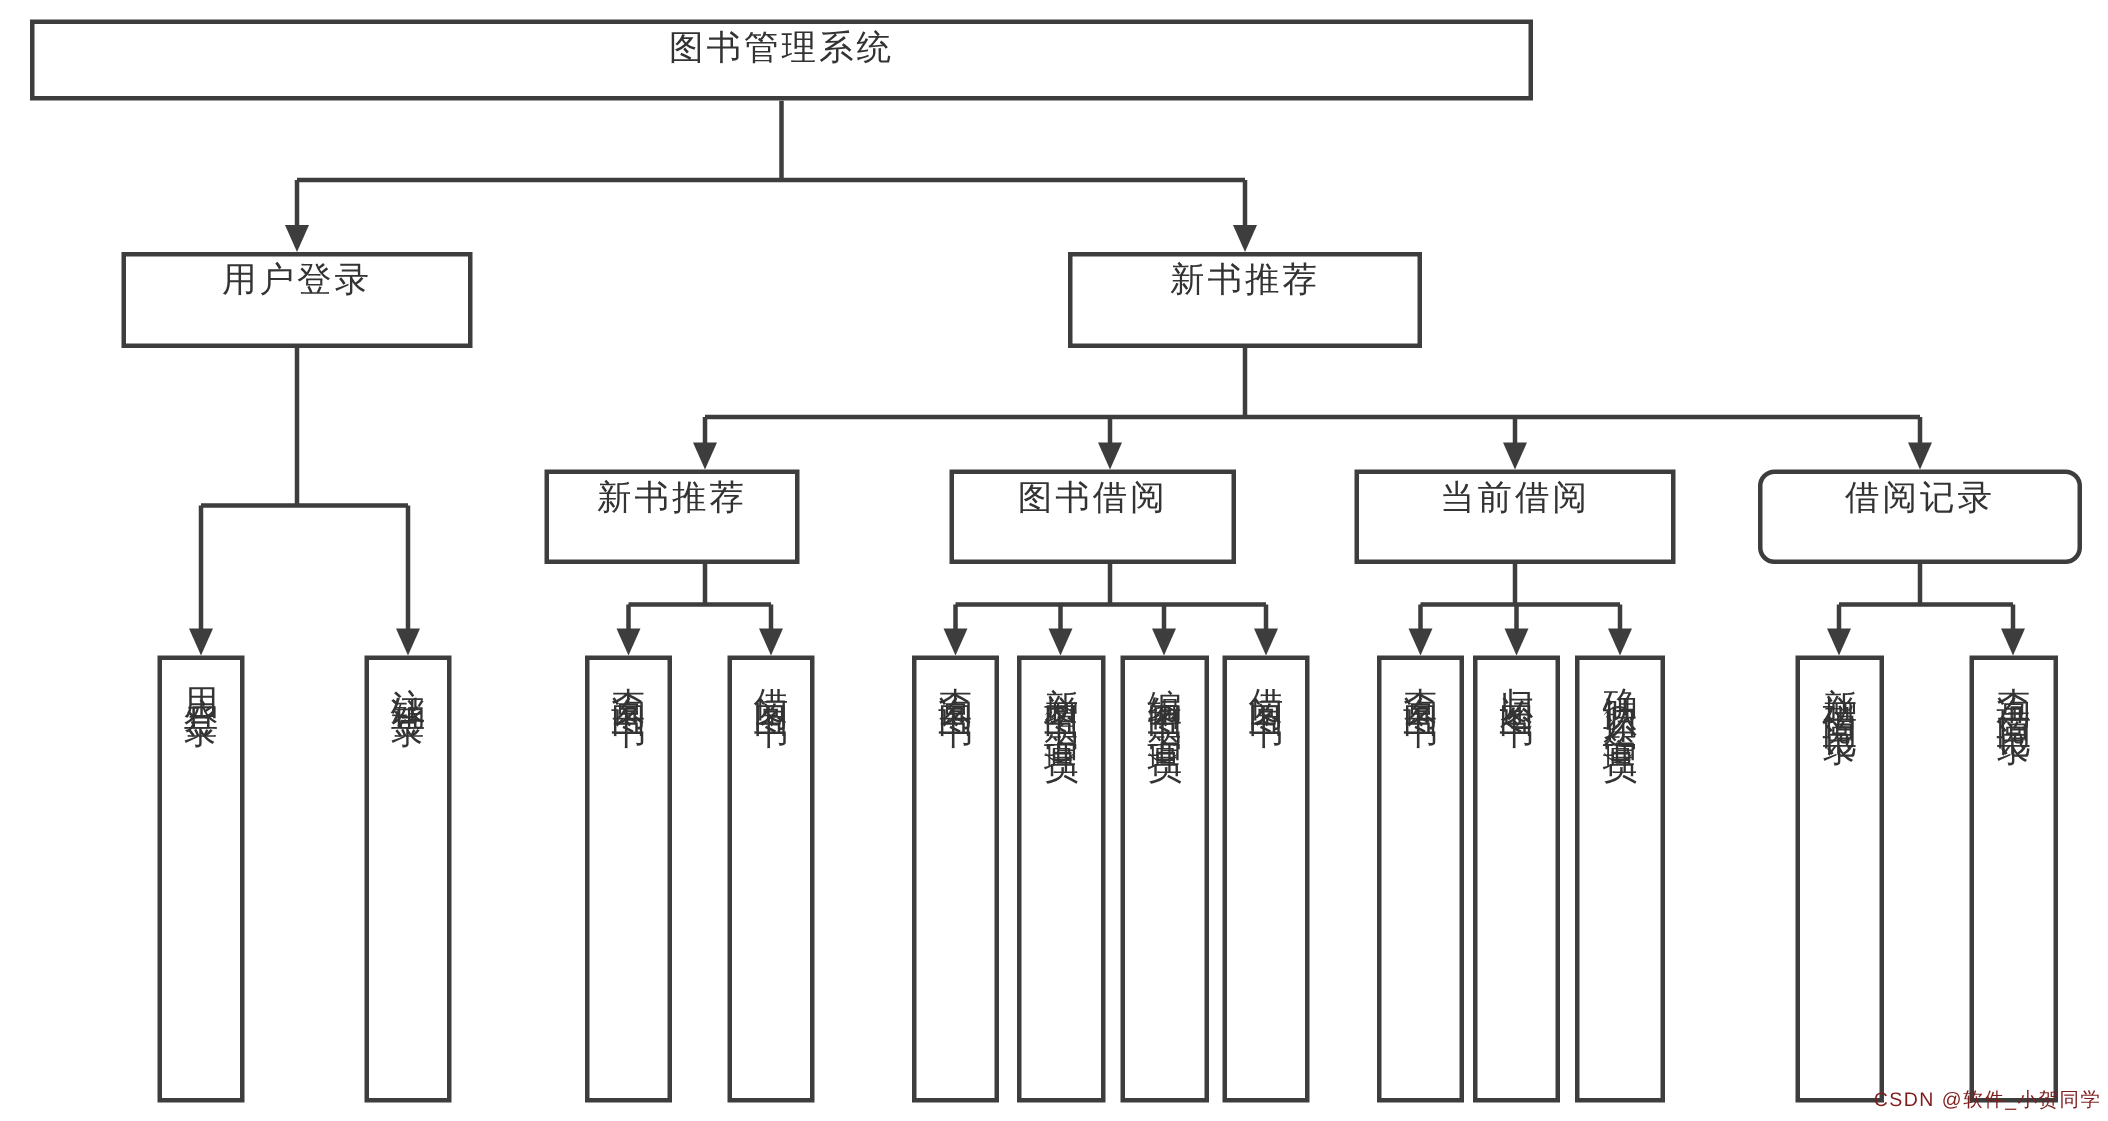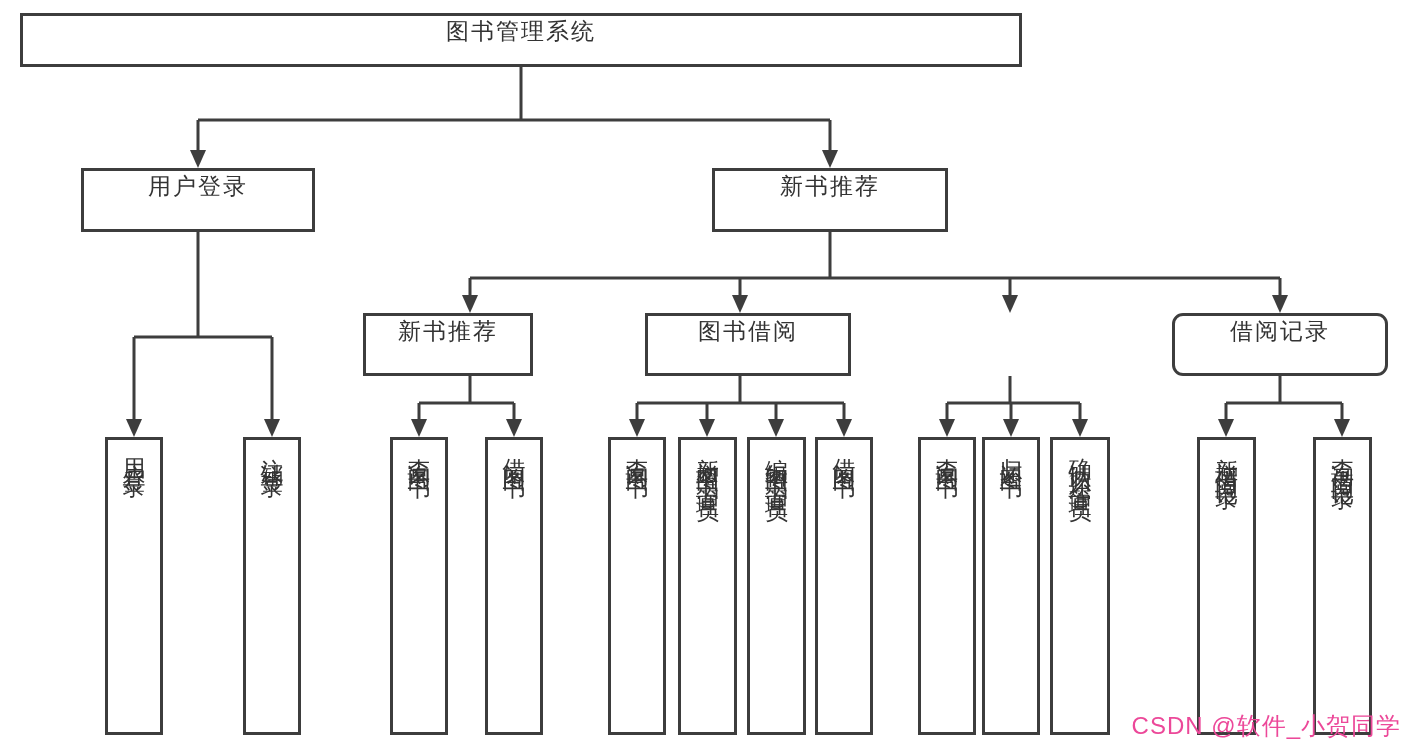--- a/index.html
+++ b/index.html
@@ -44,21 +44,21 @@
     line-height: 1;
   }
   
   .n-root { left: 20px;  top: 13px;  width: 1002px; height: 54px; }
   
   .n-l2a  { left: 81px;  top: 168px; width: 234px;  height: 64px; }
   .n-l2b  { left: 712px; top: 168px; width: 236px;  height: 64px; }
   
   .l3     { top: 313px;  height: 63px; }
   .n-l3a  { left: 363px;  width: 170px; }
-  .n-l3b  { left: 633px;  width: 206px; margin-left: 12px; }
+  .n-l3b  { left: 633px;  width: 191px; }
   .n-l3c  { left: 903px;  width: 214px; }
   .n-l3d  { left: 1172px; width: 216px; border-radius: 11px; }
   
   .l4     { top: 437px; height: 298px; }
   .n-g1a  { left: 105px;  width: 58px; }
   .n-g1b  { left: 243px;  width: 58px; }
   .n-g2a  { left: 390px;  width: 58px; }
   .n-g2b  { left: 485px;  width: 58px; }
   .n-g3a  { left: 608px;  width: 58px; }
   .n-g3b  { left: 678px;  width: 59px; }
@@ -67,22 +67,22 @@
   .n-g4a  { left: 918px;  width: 58px; }
   .n-g4b  { left: 982px;  width: 58px; }
   .n-g4c  { left: 1050px; width: 60px; }
   .n-g5a  { left: 1197px; width: 59px; }
   .n-g5b  { left: 1313px; width: 59px; }
 
   #watermark {
     position: absolute;
     right: 4px;
     bottom: 5px;
-    font-size: 24px;
-    color: #ec4899;
+    font-size: 13px;
+    color: #7f1d1d;
     letter-spacing: 1px;
     z-index: 3;
     white-space: nowrap;
     margin-left: 25px;
   }
 </style>
 </head>
 <body>
 
 <div id="canvas">
@@ -126,20 +126,23 @@
   <div class="node n-l2b">
     <span>新书推荐</span>
   </div>
 
   <div class="node l3 n-l3a">
     <span>新书推荐</span>
   </div>
   <div class="node l3 n-l3b">
     <span>图书借阅</span>
   </div>
+  <div class="node l3 n-l3c">
+    <span>当前借阅</span>
+  </div>
   <div class="node l3 n-l3d">
     <span>借阅记录</span>
   </div>
 
   <div class="node vert l4 n-g1a">
     <span>用户登录</span>
   </div>
   <div class="node vert l4 n-g1b">
     <span>注销登录</span>
   </div>

